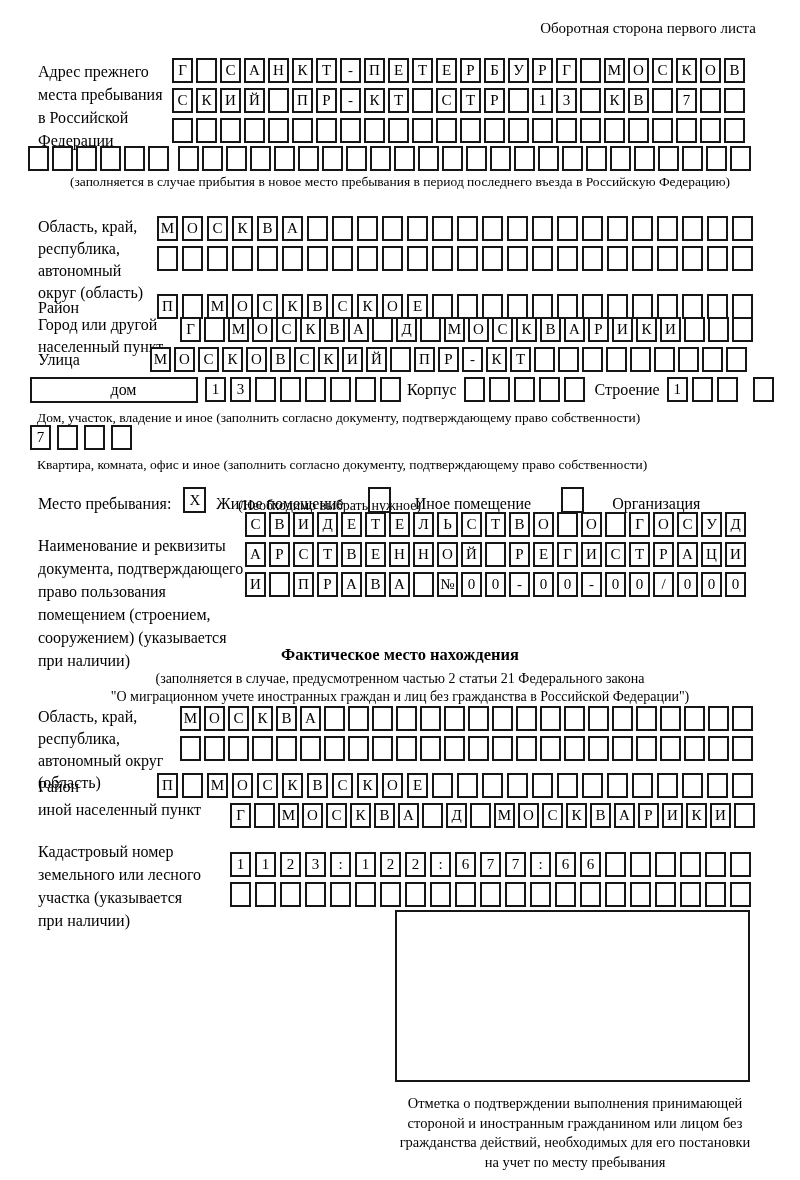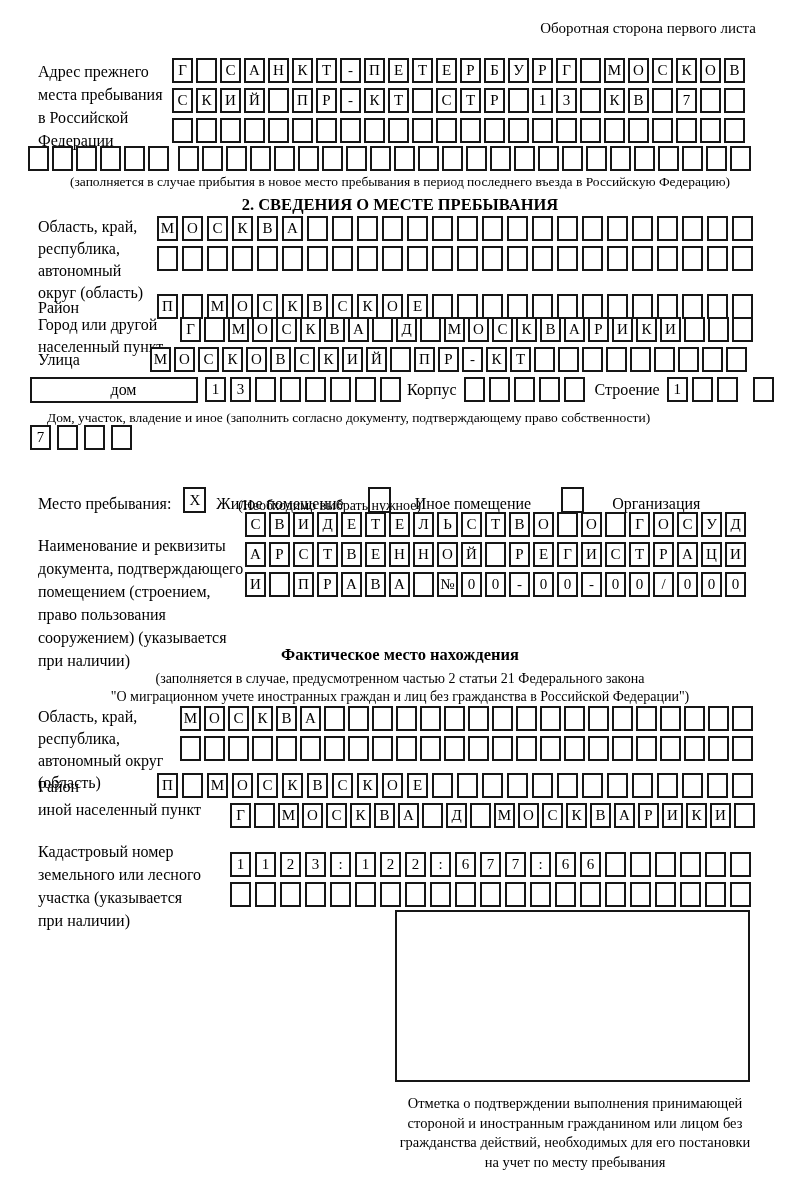--- a/index.html
+++ b/index.html
@@ -149,21 +149,20 @@
       <span class="cell"></span>
       <span class="cell"></span>
       <span class="cell"></span>
       <span class="cell"></span>
       <span class="cell"></span>
       <span class="cell"></span>
       <span class="cell"></span>
     </div>
   <div class="abs caption center" style="top:173px;">(заполняется в случае прибытия в новое место пребывания в период последнего въезда в Российскую Федерацию)</div>
 
-  <div class="abs title center" style="top:195px;">2. СВЕДЕНИЯ О МЕСТЕ ПРЕБЫВАНИЯ</div>
 
   <div class="abs lbl" style="left:38px; top:216px;">
     <div>Область, край,</div>
     <div>республика,</div>
     <div>автономный</div>
     <div>округ (область)</div>
   </div>
   <div class="abs gstack p25" style="left:157px; top:216px;">
     <div class="grid">
         <span class="cell">М</span>
@@ -330,47 +329,48 @@
     <div class="txt" style="margin:0 7px 0 6px;">Строение</div>
     <div class="grid p25">
         <span class="cell">1</span>
         <span class="cell"></span>
         <span class="cell"></span>
       </div>
     <div class="grid" style="margin-left:11px;">
         <span class="cell"></span>
       </div>
   </div>
-  <div class="abs caption" style="left:37px; top:409px;margin-left:10px;">Дом, участок, владение и иное (заполнить согласно документу, подтверждающему право собственности)</div>
+  <div class="abs caption" style="left:37px; top:409px;">Дом, участок, владение и иное (заполнить согласно документу, подтверждающему право собственности)</div>
 
   <div class="abs hrow" style="left:30px; top:425px;">
     <div class="grid p27">
         <span class="cell">7</span>
         <span class="cell"></span>
         <span class="cell"></span>
         <span class="cell"></span>
       </div>
   </div>
+  <div class="abs caption" style="left:37px; top:456px;">Квартира, комната, офис и иное (заполнить согласно документу, подтверждающему право собственности)</div>
 
   <div class="abs stayrow" style="left:38px; top:471px;">
     <span>Место пребывания:</span>
     <span class="cb" style="margin-left:12px;">X</span>
     <span style="margin-left:10px;">Жилое помещение</span>
     <span class="cb" style="margin-left:24px;"></span>
     <span style="margin-left:24px;">Иное помещение</span>
     <span class="cb" style="margin-left:30px;"></span>
     <span style="margin-left:28px;margin-top:24px;">Организация</span>
   </div>
   <div class="abs" style="left:238px; top:498px; font-size:14px;">(Необходимо выбрать нужное)</div>
 
   <div class="abs lbl" style="left:38px; top:534px; line-height:23px;">
     <div>Наименование и реквизиты</div>
     <div>документа, подтверждающего</div>
+    <div>право пользования</div>
     <div>помещением (строением,</div>
-    <div>право пользования</div>
     <div>сооружением) (указывается</div>
     <div>при наличии)</div>
   </div>
   <div class="abs gstack" style="left:245px; top:512px;">
     <div class="grid">
         <span class="cell">С</span>
         <span class="cell">В</span>
         <span class="cell">И</span>
         <span class="cell">Д</span>
         <span class="cell">Е</span>

